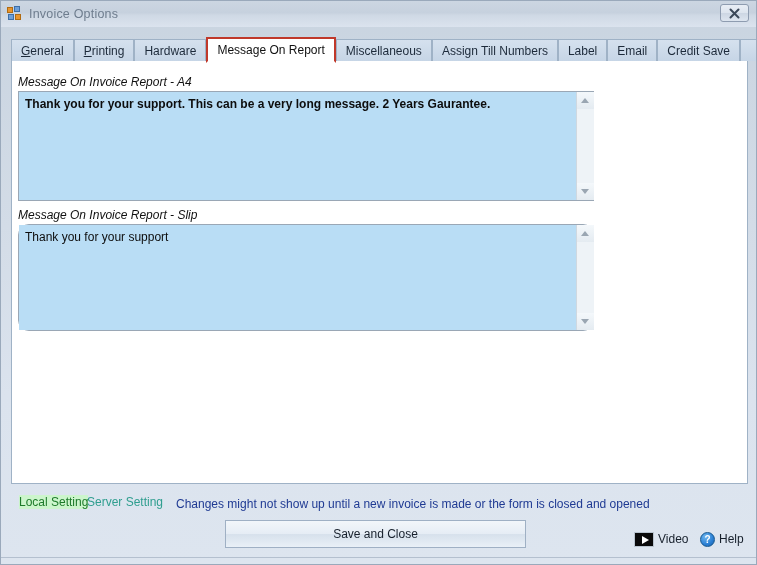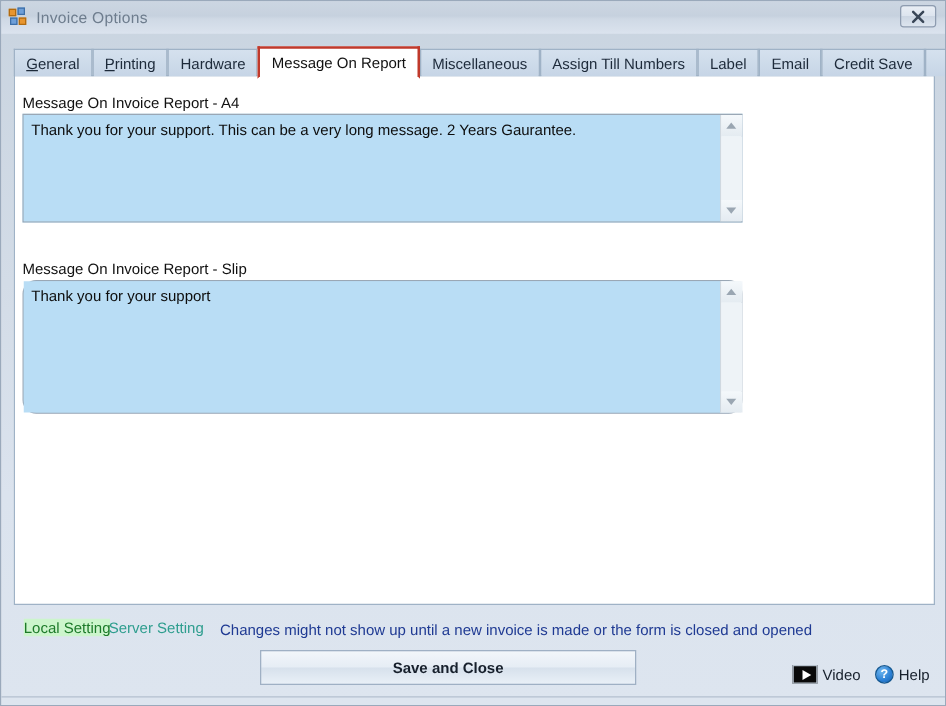--- a/index.html
+++ b/index.html
@@ -88,20 +88,21 @@
     width: 737px; height: 424px;
     background: #ffffff;
     border: 1px solid #9fb2c6;
     z-index: 1;
   }
 
   .field-label {
     position: absolute;
     font-size: 12px;
     color: #111;
+    font-style: italic;
   }
   .ta-wrap {
     position: absolute;
     border: 1px solid #9aa7b5;
     background: #b9ddf5;
     display: flex;
   }
   .ta-text {
     flex: 1;
     padding: 5px 6px 0 6px;
@@ -146,32 +147,31 @@
   }
   #server-setting {
     color: #2f9e8f;
   }
   #changes-note {
     color: #1f3a93;
     font-size: 12px;
   }
   #save-btn {
     position: absolute;
-    left: 207px; top: 519px;
+    left: 224px; top: 519px;
     width: 301px; height: 28px;
     border: 1px solid #9fb0c4;
     background: linear-gradient(to bottom,#f2f6fa 0%,#e6edf5 48%,#d7e1ec 52%,#e9f0f7 100%);
     font-size: 12px; color: #17202c;
     display: flex; align-items: center; justify-content: center;
     cursor: default;
-    font-weight: bold;
   }
   #video-btn, #help-btn {
     position: absolute;
-    display: flex; align-items: center; gap: 4px;
+    display: flex; align-items: flex-start; gap: 4px;
     font-size: 12px; color: #17202c;
     cursor: default;
   }
   #video-btn { left: 633px; top: 531px; }
   #help-btn  { left: 699px; top: 531px; }
   .video-icon {
     width: 20px; height: 15px;
     background: #0a0a0a;
     border: 1px solid #b9c4cf;
     display: flex; align-items: center; justify-content: center;
@@ -245,21 +245,21 @@
     <div class="tab">
         <span>Credit Save</span>
       </div>
     <div class="tab"></div>
   </div>
 
   <div id="panel">
 
     <div class="field-label" style="left:6px; top:14px;">Message On Invoice Report - A4</div>
 
-    <div class="ta-wrap" style="left:6px; top:30px; width:576px; height:87px;">
+    <div class="ta-wrap" style="left:6px; top:30px; width:576px; height:110px;font-weight:bold;">
       <div class="ta-text">Thank you for your support. This can be a very long message. 2 Years Gaurantee.</div>
       <div class="scrollbar">
         <div class="sb-arrow up">
             <span class="tri"></span>
           </div>
         <div class="sb-track"></div>
         <div class="sb-arrow down">
             <span class="tri"></span>
           </div>
       </div>

